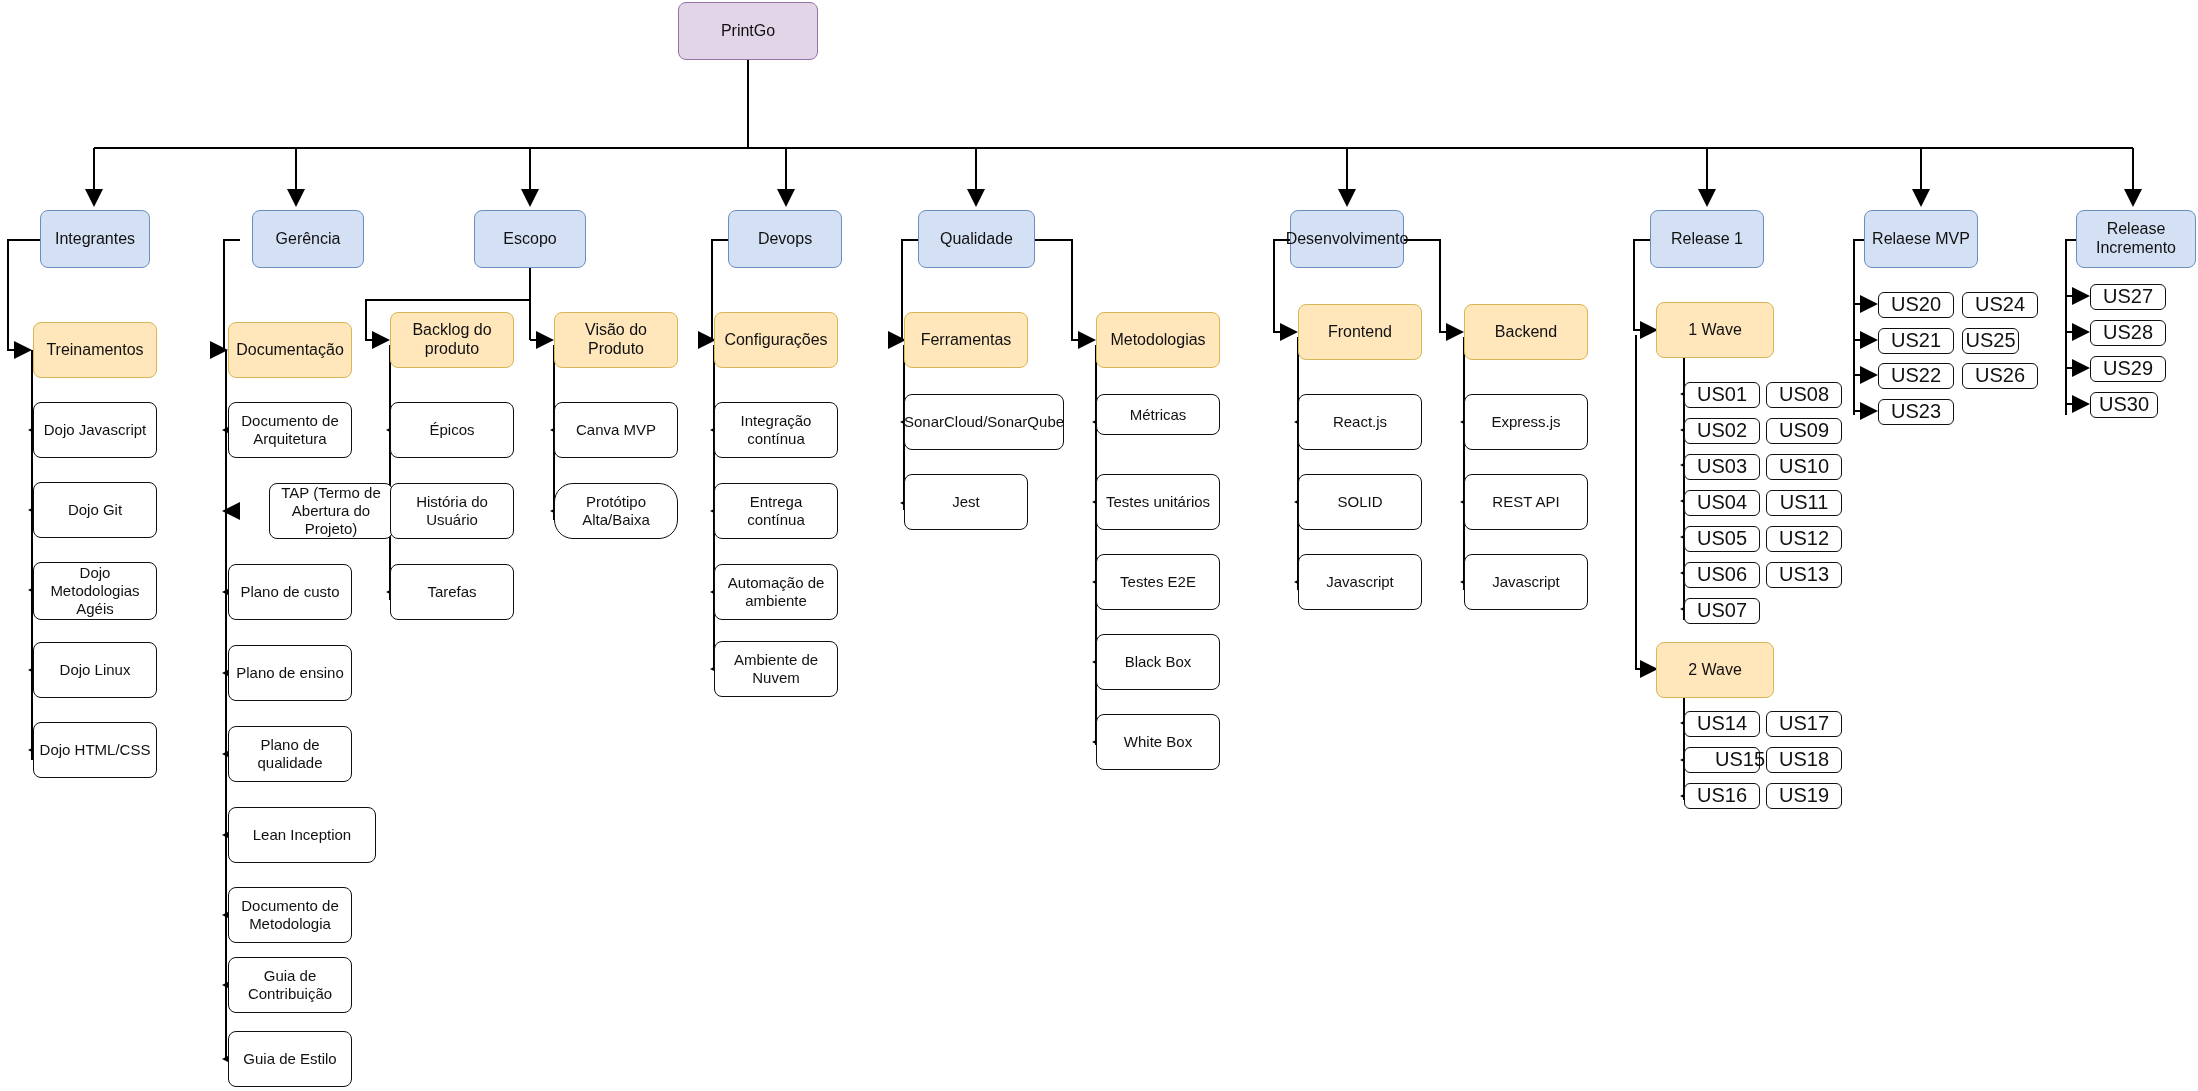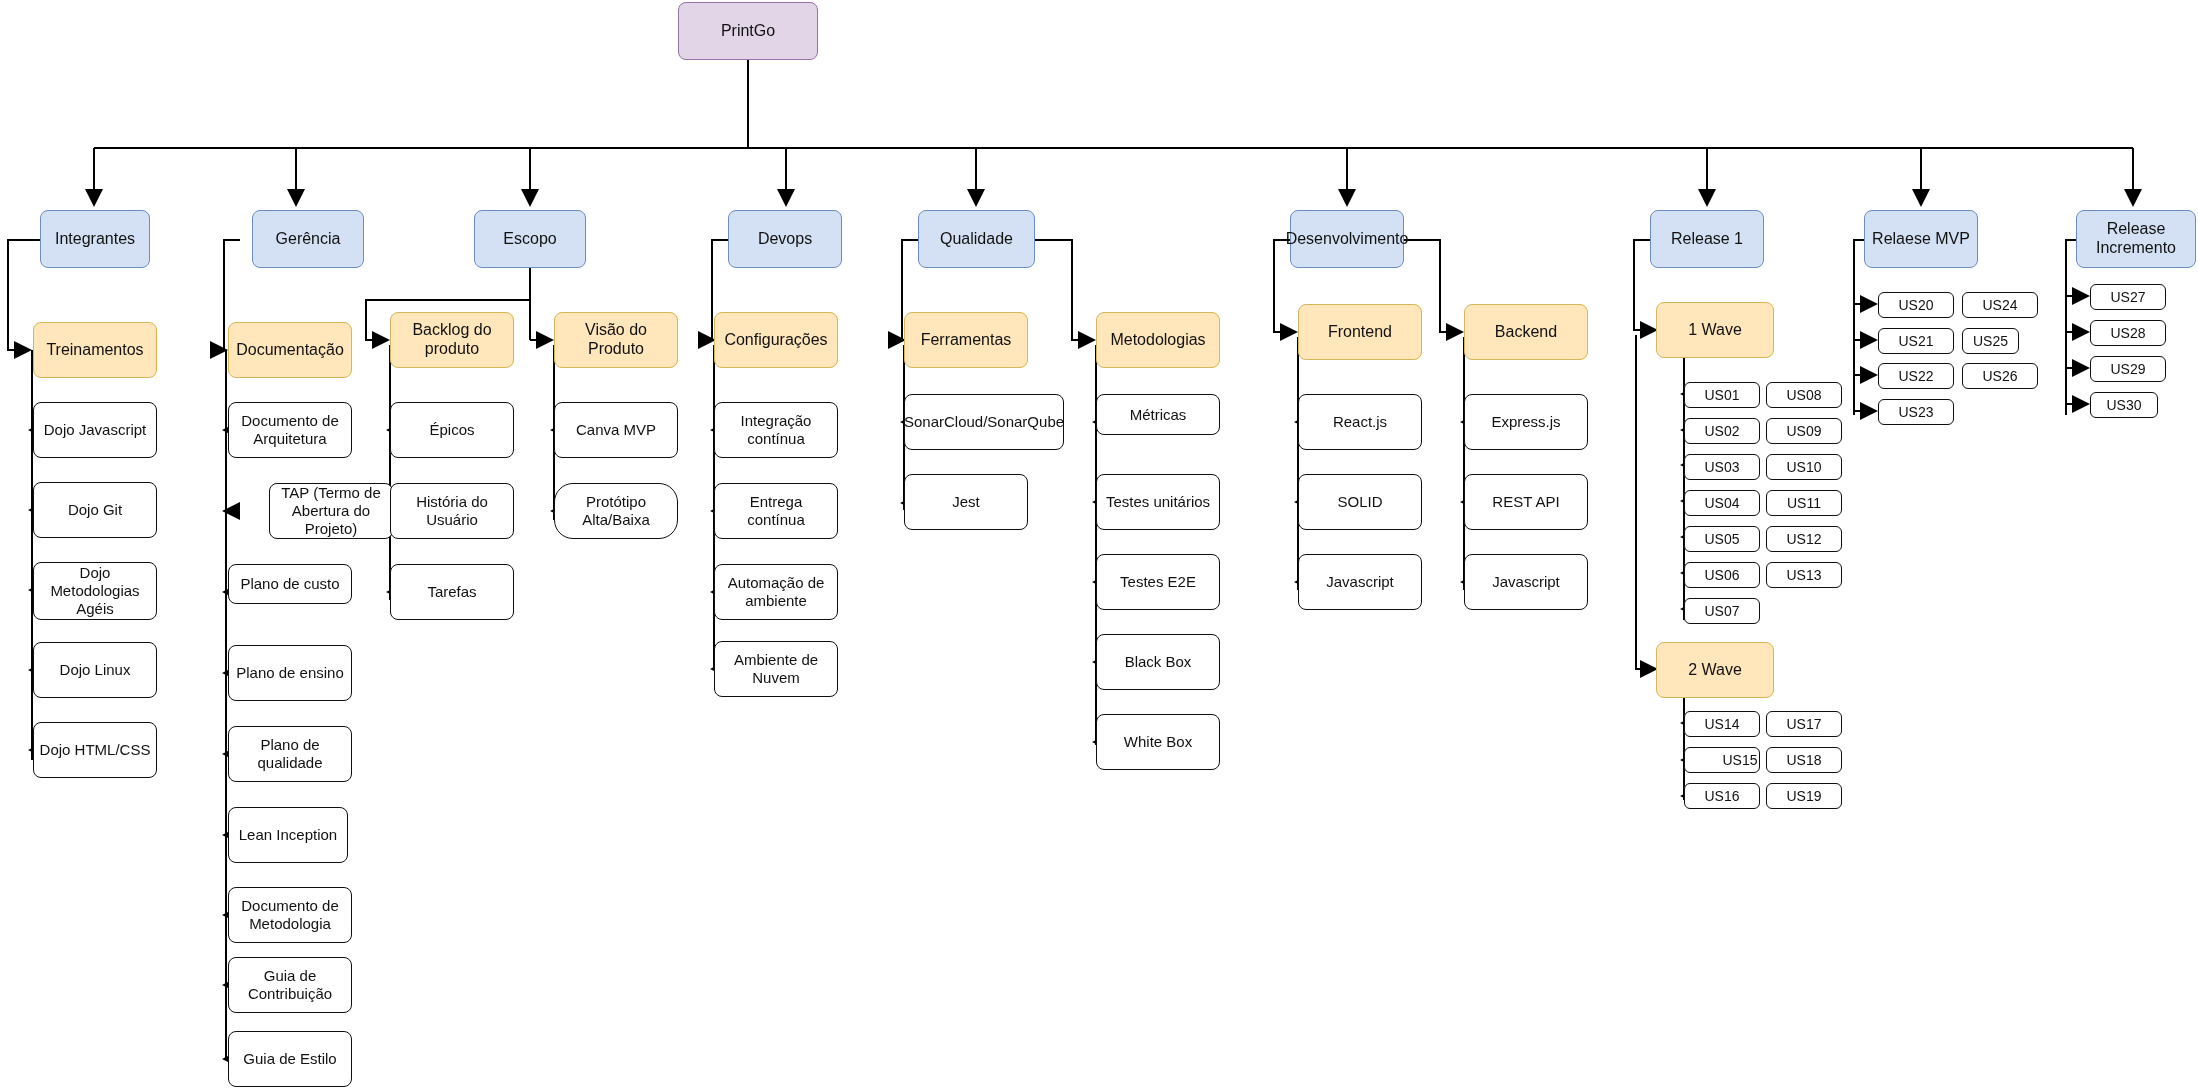--- a/index.html
+++ b/index.html
@@ -6,21 +6,21 @@
   body{font-family:"Liberation Sans", sans-serif;}
   #canvas{position:relative;width:2198px;height:1091px;background:#ffffff;overflow:hidden;}
   svg.links{position:absolute;left:0;top:0;width:2198px;height:1091px;pointer-events:none;}
   .node{position:absolute;box-sizing:border-box;display:flex;align-items:center;justify-content:center;
         text-align:center;border:1px solid #0f0f0f;border-radius:8px;background:#ffffff;
         font-size:15px;line-height:1.18;color:#111111;padding:2px 4px;}
   .node.root{background:#e1d5e7;border-color:#9673a6;font-size:16px;}
   .node.cat{background:#d4e1f5;border-color:#6c8ebf;font-size:16px;}
   .node.sub{background:#ffe6bb;border-color:#d6b656;font-size:16px;}
   .node.leaf{background:#ffffff;border-color:#0f0f0f;}
-  .node.us{font-size:14px;border-radius:6px;}
+  .node.us{font-size:20px;border-radius:6px;}
 </style>
 </head>
 <body>
 
 <div id="canvas">
 
   <svg class="links" viewBox="0 0 2198 1091">
     <defs>
       <marker id="ah" markerWidth="9" markerHeight="9" refX="8" refY="4.5" orient="auto">
         <path d="M0,0 L9,4.5 L0,9 z" fill="#000"></path>
@@ -147,24 +147,24 @@
   <div class="node sub" style="left:33px;top:322px;width:124px;height:56px;">Treinamentos</div>
   <div class="node leaf" style="left:33px;top:402px;width:124px;height:56px;">Dojo Javascript</div>
   <div class="node leaf" style="left:33px;top:482px;width:124px;height:56px;">Dojo Git</div>
   <div class="node leaf" style="left:33px;top:562px;width:124px;height:58px;">Dojo Metodologias Agéis</div>
   <div class="node leaf" style="left:33px;top:642px;width:124px;height:56px;">Dojo Linux</div>
   <div class="node leaf" style="left:33px;top:722px;width:124px;height:56px;">Dojo HTML/CSS</div>
 
   <div class="node sub" style="left:228px;top:322px;width:124px;height:56px;">Documentação</div>
   <div class="node leaf" style="left:228px;top:402px;width:124px;height:56px;">Documento de Arquitetura</div>
   <div class="node leaf" style="left:228px;top:483px;width:124px;height:56px;margin-left:41px;">TAP (Termo de Abertura do Projeto)</div>
-  <div class="node leaf" style="left:228px;top:564px;width:124px;height:40px;">Plano de custo</div>
+  <div class="node leaf" style="left:228px;top:564px;width:124px;height:56px;">Plano de custo</div>
   <div class="node leaf" style="left:228px;top:645px;width:124px;height:56px;">Plano de ensino</div>
   <div class="node leaf" style="left:228px;top:726px;width:124px;height:56px;">Plano de qualidade</div>
-  <div class="node leaf" style="left:228px;top:807px;width:120px;height:56px;">Lean Inception</div>
+  <div class="node leaf" style="left:228px;top:807px;width:148px;height:56px;">Lean Inception</div>
   <div class="node leaf" style="left:228px;top:887px;width:124px;height:56px;">Documento de Metodologia</div>
   <div class="node leaf" style="left:228px;top:957px;width:124px;height:56px;">Guia de Contribuição</div>
   <div class="node leaf" style="left:228px;top:1031px;width:124px;height:56px;">Guia de Estilo</div>
 
   <div class="node sub" style="left:390px;top:312px;width:124px;height:56px;">Backlog do produto</div>
   <div class="node leaf" style="left:390px;top:402px;width:124px;height:56px;">Épicos</div>
   <div class="node leaf" style="left:390px;top:483px;width:124px;height:56px;">História do Usuário</div>
   <div class="node leaf" style="left:390px;top:564px;width:124px;height:56px;">Tarefas</div>
 
   <div class="node sub" style="left:554px;top:312px;width:124px;height:56px;">Visão do Produto</div>

